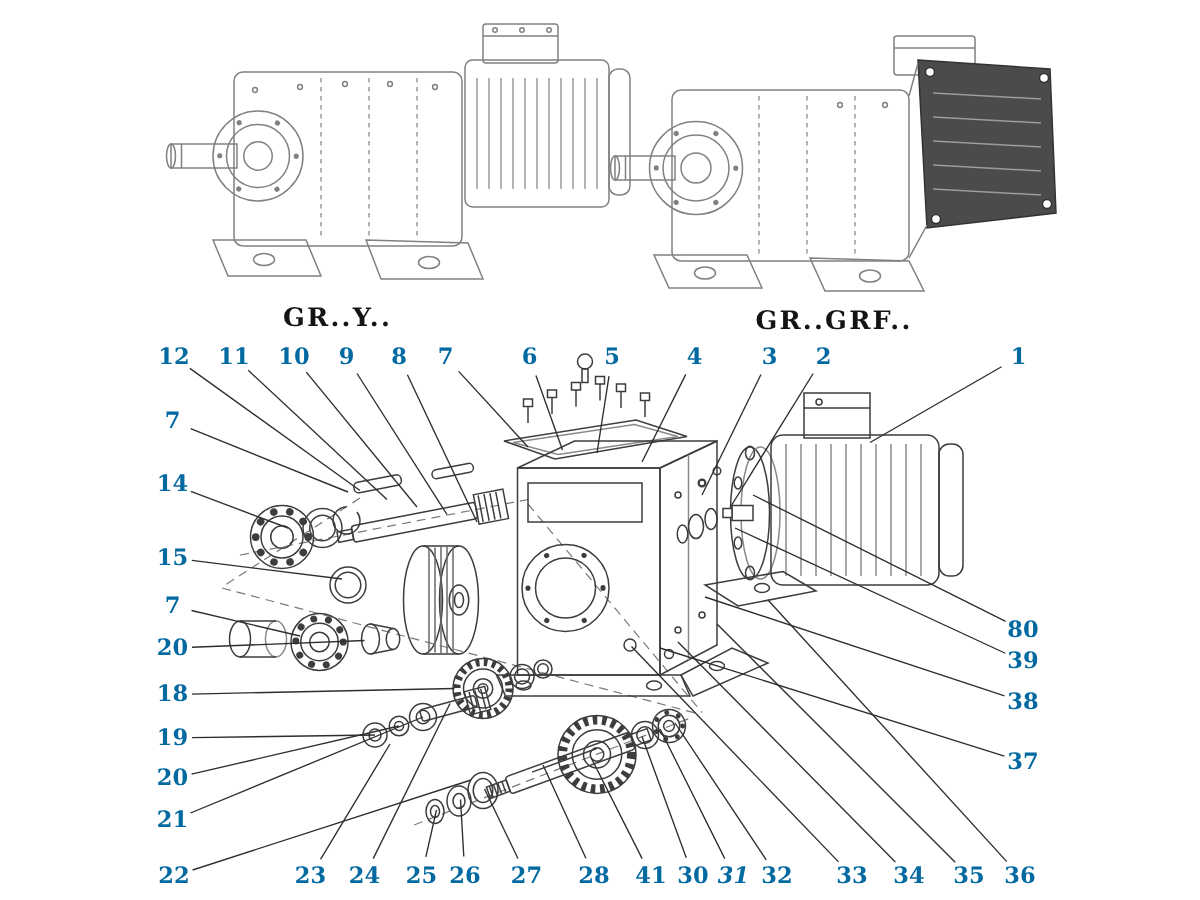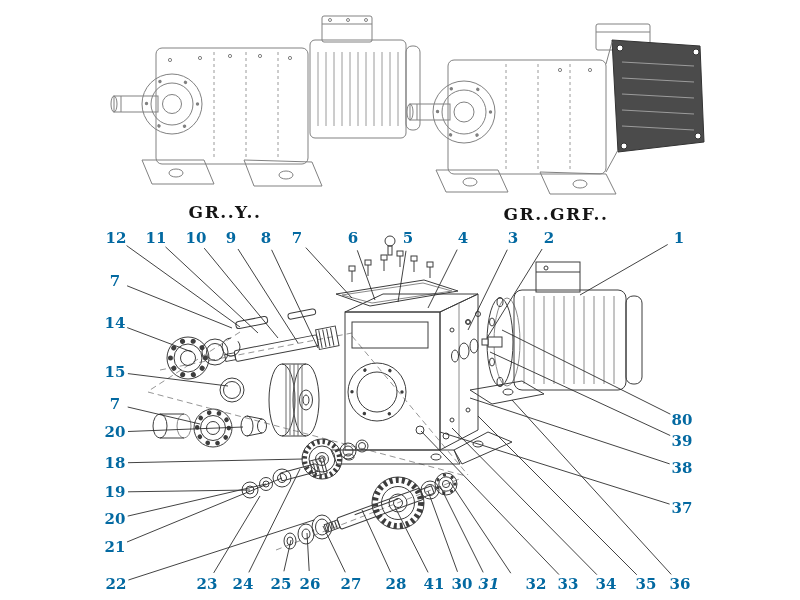--- a/index.html
+++ b/index.html
@@ -343,21 +343,21 @@
       <div class="callout" style="left: 116px; top: 584px;">22</div>
       <div class="callout" style="left: 207px; top: 584px;">23</div>
       <div class="callout" style="left: 243px; top: 584px;">24</div>
       <div class="callout" style="left: 281px; top: 584px;">25</div>
       <div class="callout" style="left: 310px; top: 584px;">26</div>
       <div class="callout" style="left: 351px; top: 584px;">27</div>
       <div class="callout" style="left: 396px; top: 584px;">28</div>
       <div class="callout" style="left: 434px; top: 584px;">41</div>
       <div class="callout" style="left: 462px; top: 584px;">30</div>
       <div class="callout" style="left: 489px; top: 584px; font-style: italic;">31</div>
-      <div class="callout" style="left: 518px; top: 584px; margin-left: 18px;">32</div>
+      <div class="callout" style="left: 518px; top: 584px;">32</div>
       <div class="callout" style="left: 568px; top: 584px;">33</div>
       <div class="callout" style="left: 606px; top: 584px;">34</div>
       <div class="callout" style="left: 646px; top: 584px;">35</div>
       <div class="callout" style="left: 680px; top: 584px;">36</div>
       <div class="callout" style="left: 682px; top: 508px;">37</div>
       <div class="callout" style="left: 682px; top: 468px;">38</div>
       <div class="callout" style="left: 682px; top: 441px;">39</div>
       <div class="callout" style="left: 682px; top: 420px;">80</div>
     </div>
 

